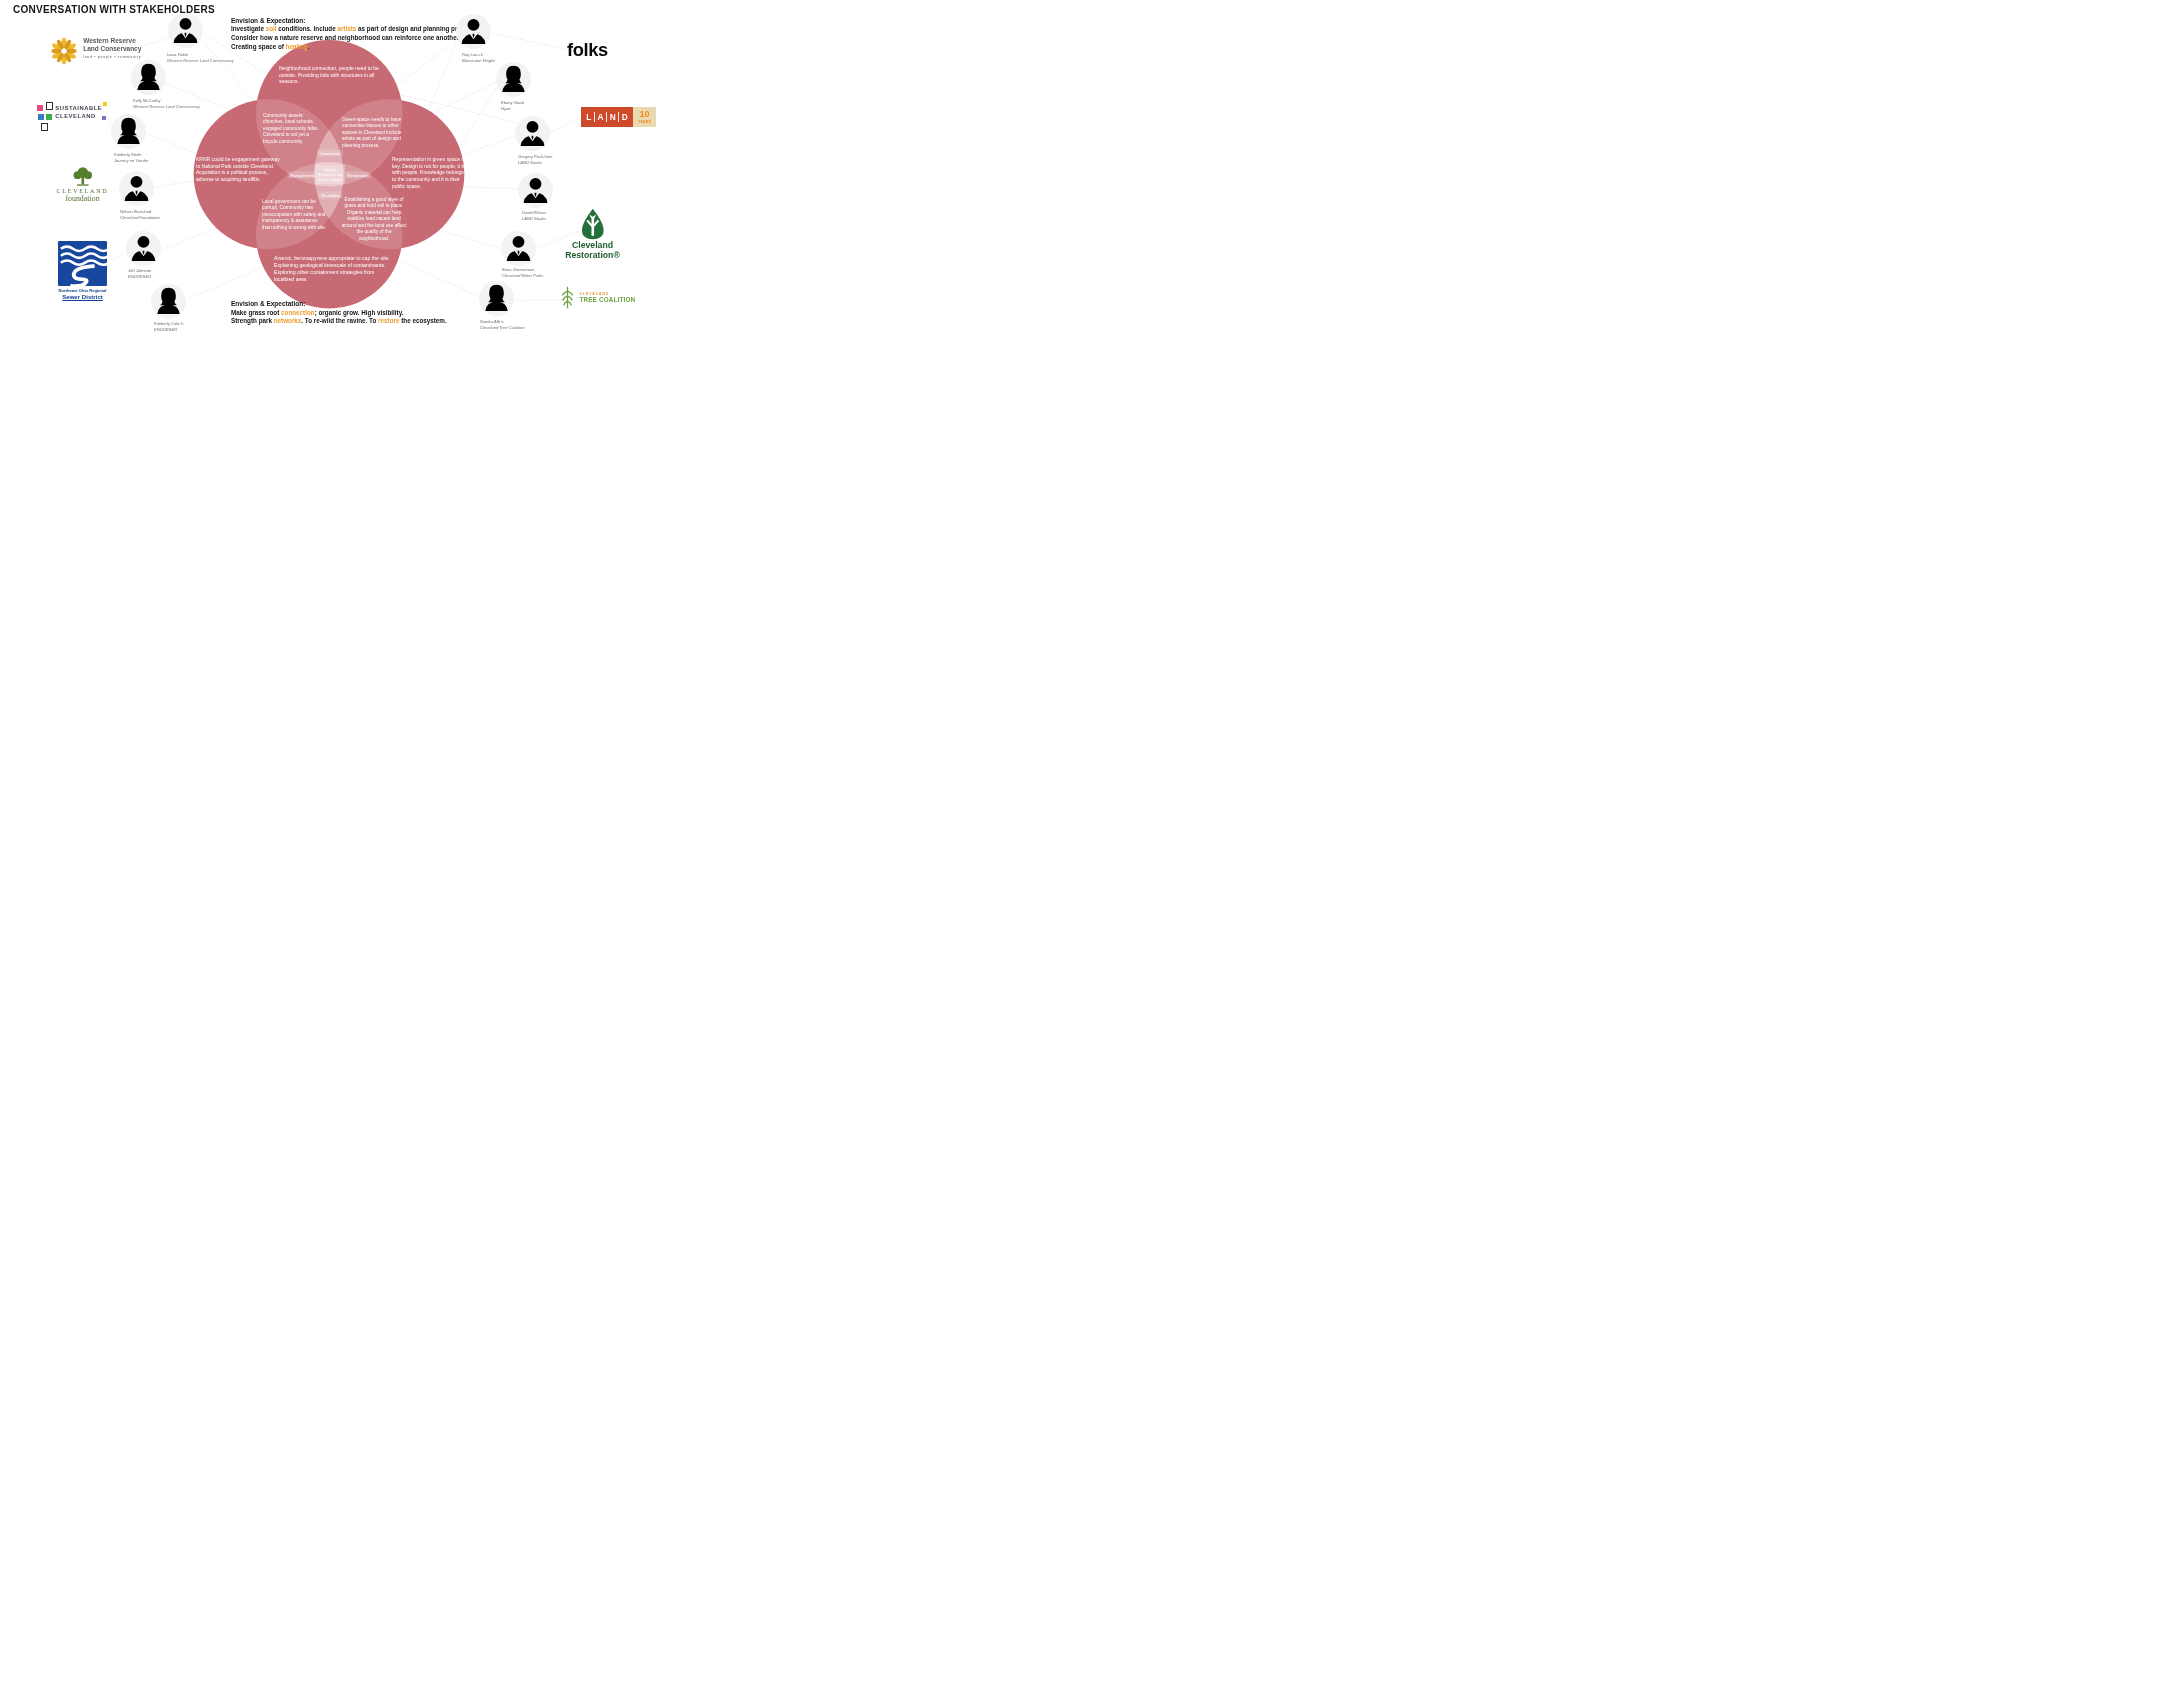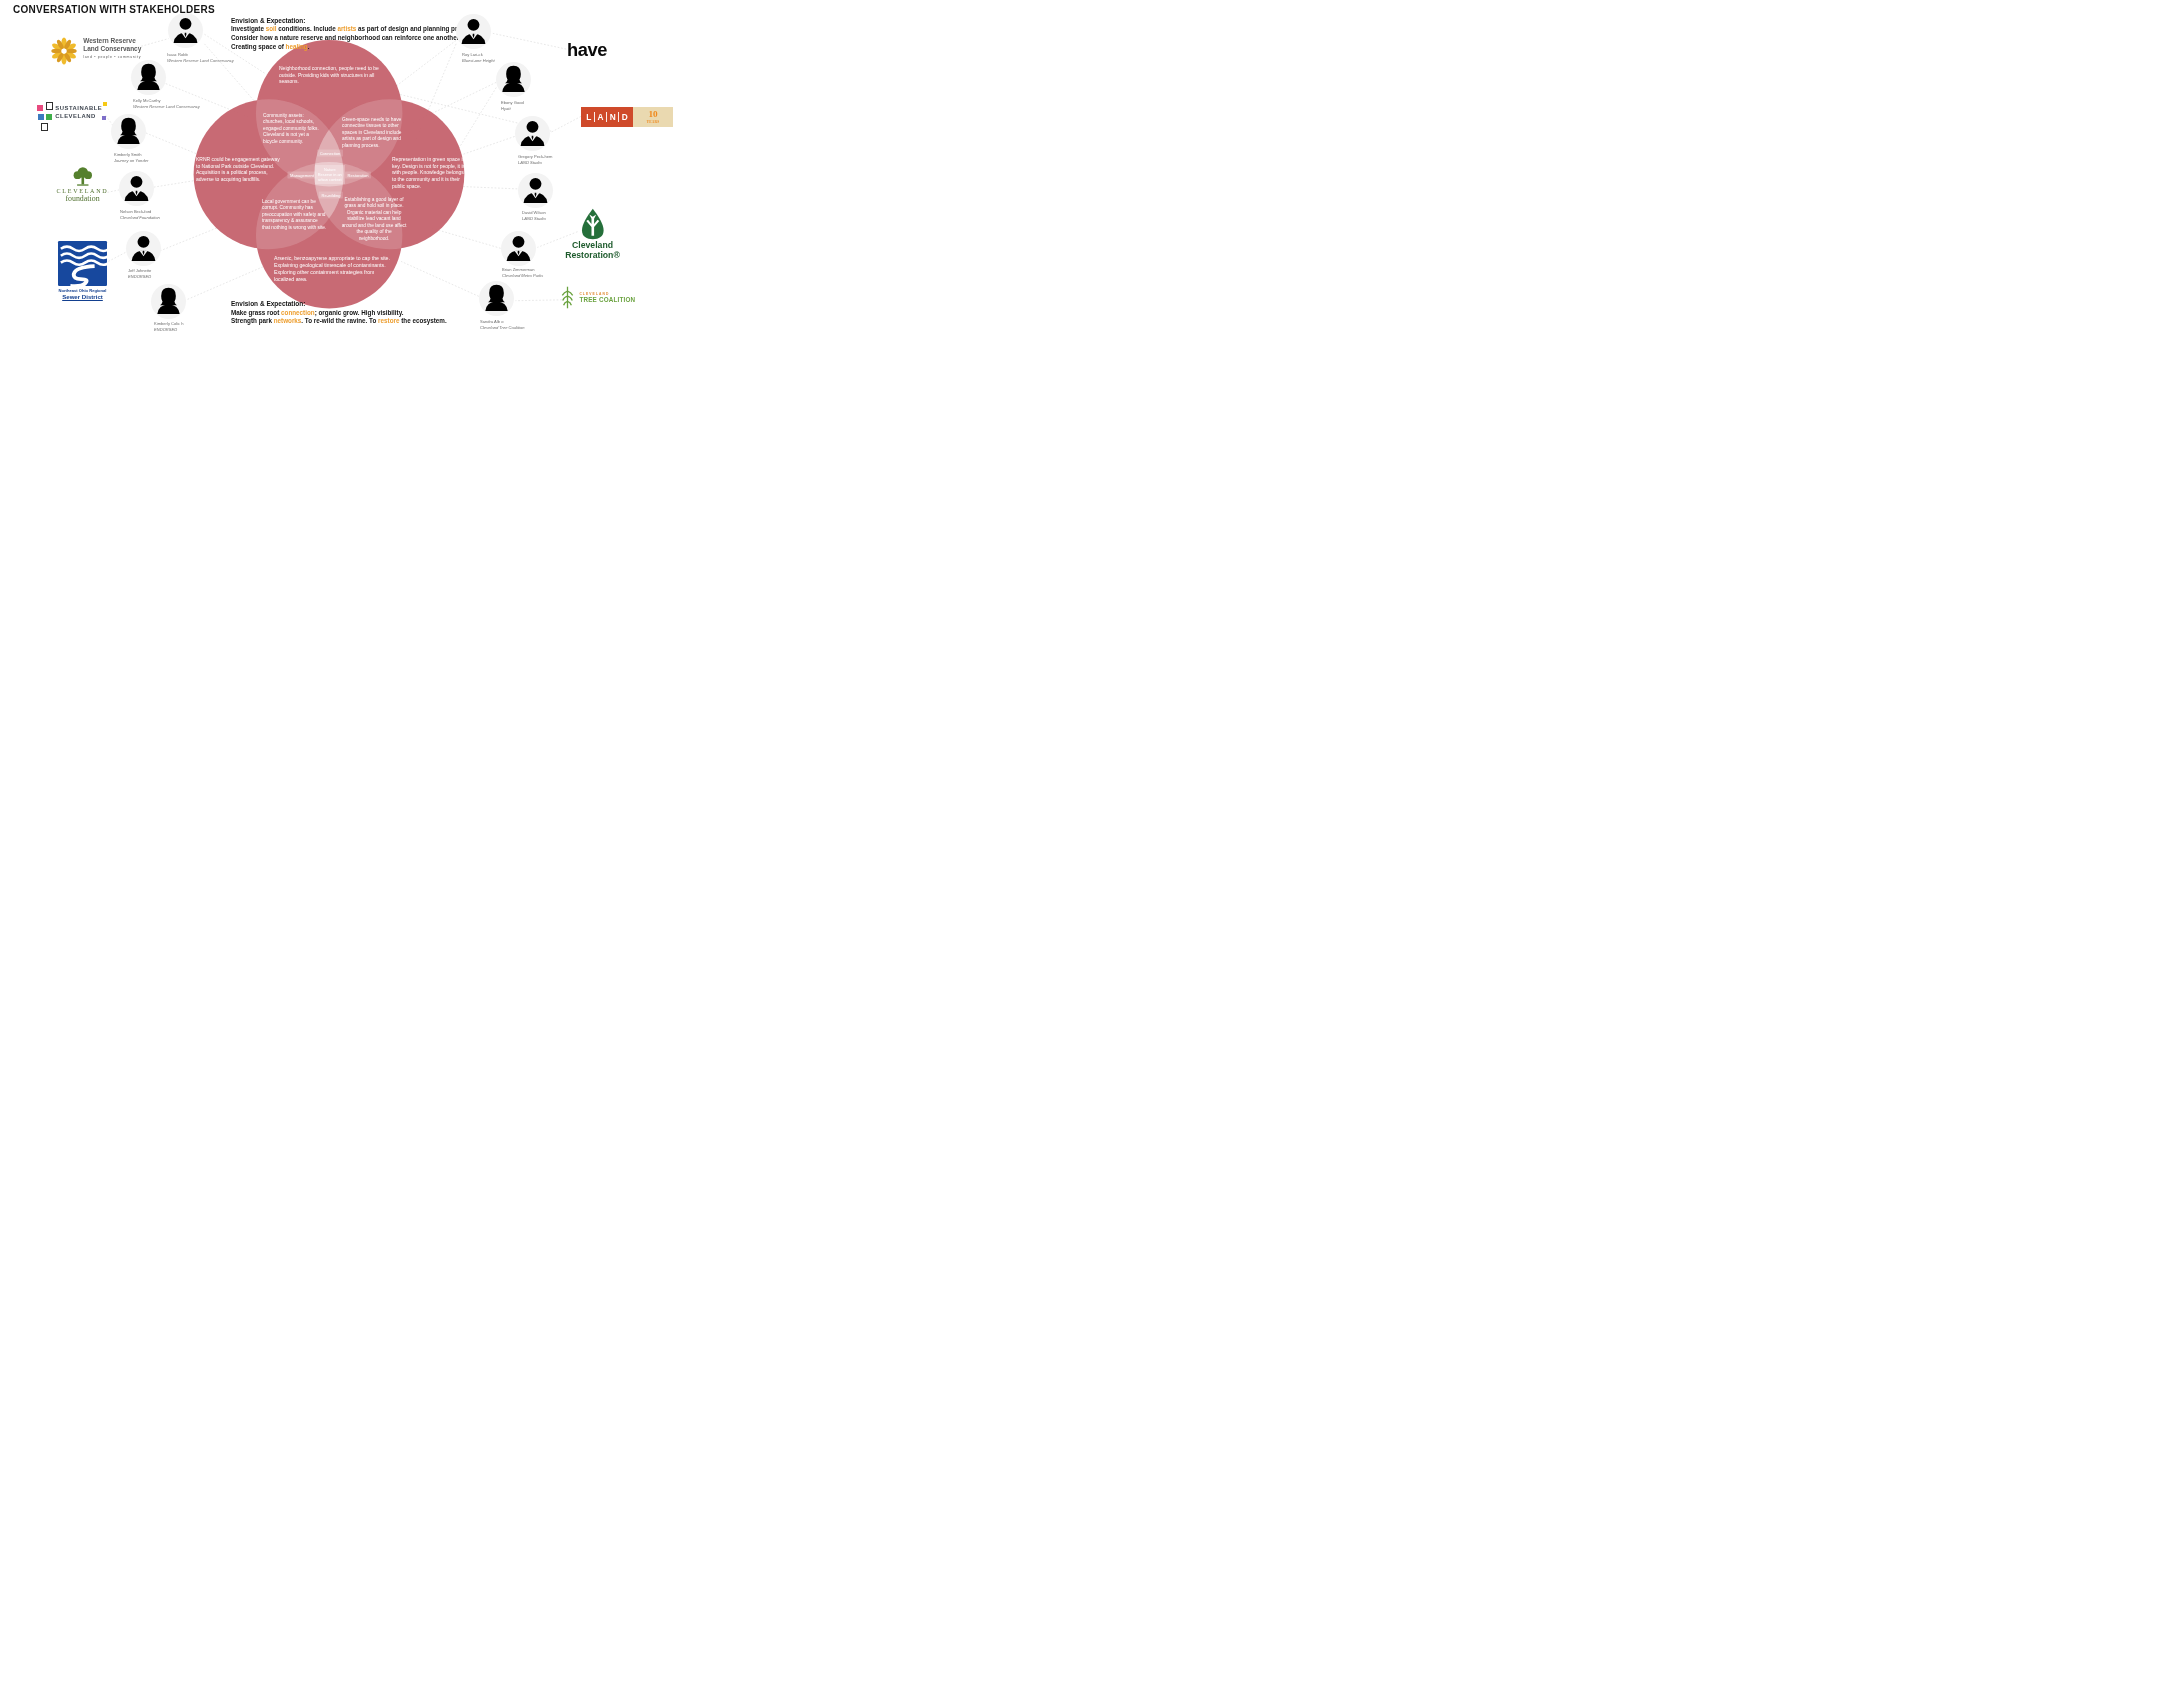--- a/index.html
+++ b/index.html
@@ -37,22 +37,22 @@
   .cf-text1{font-family:"Liberation Serif",serif;font-size:6.1px;letter-spacing:1.7px;color:#50702f;}
   .cf-text2{font-family:"Liberation Serif",serif;font-size:7.9px;color:#50702f;margin-top:0.4px;}
   .sewer-box{width:49px;height:45px;background:#17489e;border-radius:1.3px;position:relative;overflow:hidden;}
   .sewer-t1{font-size:4.1px;font-weight:700;color:#123f8f;text-align:center;width:49px;margin-top:1.7px;}
   .sewer-t2{font-size:6.1px;font-weight:700;color:#123f8f;text-decoration:underline;text-align:center;width:49px;}
   .syatt{font-size:18.3px;font-weight:800;letter-spacing:-0.4px;color:#0a0a0a;}
   .land-wrap{display:flex;}
   .land-red{background:#cf4a2a;height:20px;display:flex;align-items:center;padding:0 2.6px;}
   .land-letter{color:#fff;font-size:8.3px;font-weight:700;padding:0 2.6px;}
   .land-letter + .land-letter{border-left:0.4px solid rgba(255,255,255,.9);}
-  .land-tan{background:#ead9b0;height:20px;width:40px;display:flex;flex-direction:column;
-            align-items:center;justify-content:center;font-family:Liberation Serif, serif;}
+  .land-tan{background:#ead9b0;height:20px;width:23px;display:flex;flex-direction:column;
+            align-items:center;justify-content:center;}
   .land-ten{color:#f08a1d;font-size:9.2px;font-weight:800;line-height:1;}
   .land-years{color:#f08a1d;font-size:3.5px;font-weight:700;letter-spacing:0.2px;}
   .metro-text{font-size:8.7px;font-weight:800;color:#1e5b2d;line-height:1.1;text-align:center;width:65px;}
   .tc-text1{font-size:3.3px;letter-spacing:1.1px;color:#e0892e;font-weight:700;}
   .tc-text2{font-size:6.3px;letter-spacing:0.2px;color:#6aa23f;font-weight:700;margin-top:0.9px;}
 </style>
 </head>
 <body>
 
 <div class="canvas">
@@ -337,21 +337,21 @@
         <path d="M6 18 q14 -10 28 0 t28 0 t28 0 t28 0" stroke="#fff" stroke-width="6" fill="none"></path>
         <path d="M6 34 q14 -10 28 0 t28 0 t28 0 t28 0" stroke="#fff" stroke-width="6" fill="none"></path>
         <path d="M6 50 q14 -10 28 0 t28 0 t28 0 t28 0" stroke="#fff" stroke-width="6" fill="none"></path>
         <path d="M84 58 q-44 2 -48 18 q-2 12 16 12 q20 0 10 10 q-8 8 -34 6" stroke="#fff" stroke-width="9" fill="none"></path>
       </svg>
     </div>
     <div class="sewer-t1">Northeast Ohio Regional</div>
     <div class="sewer-t2">Sewer District</div>
   </div>
 
-  <div class="logo syatt" style="left:567px;top:39px">have</div>
+  <div class="logo syatt" style="left:567px;top:39px">folks</div>
 
   <div class="logo land-wrap" style="left:581px;top:107px">
     <div class="land-red">
       <span class="land-letter">L</span>
       <span class="land-letter">A</span>
       <span class="land-letter">N</span>
       <span class="land-letter">D</span>
     </div>
     <div class="land-tan">
       <div class="land-ten">10</div>

